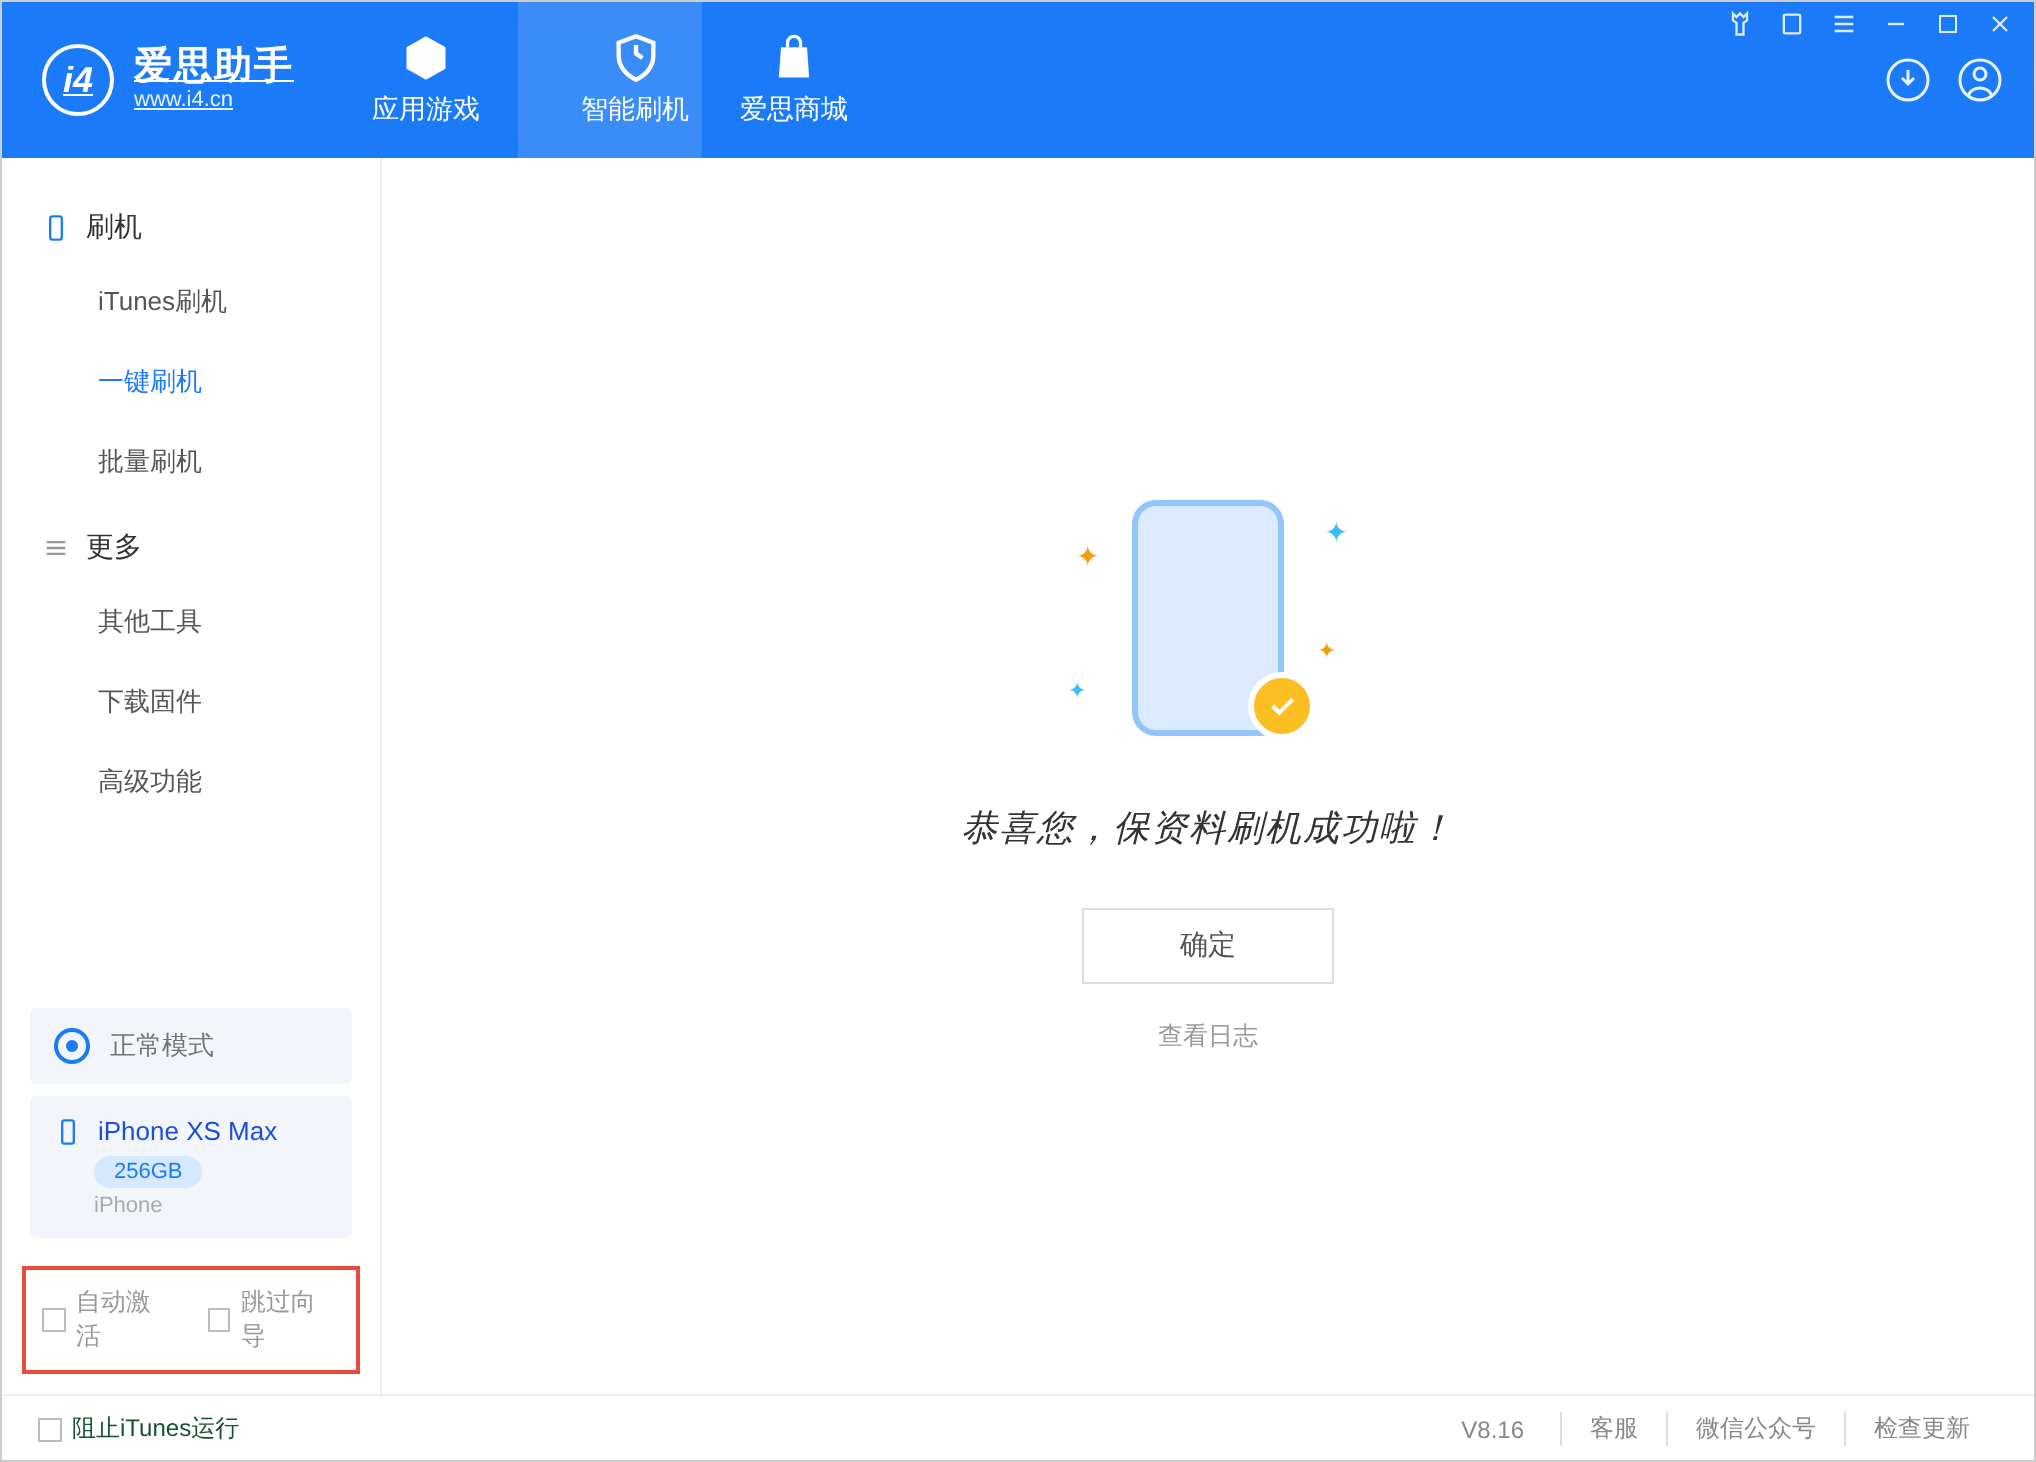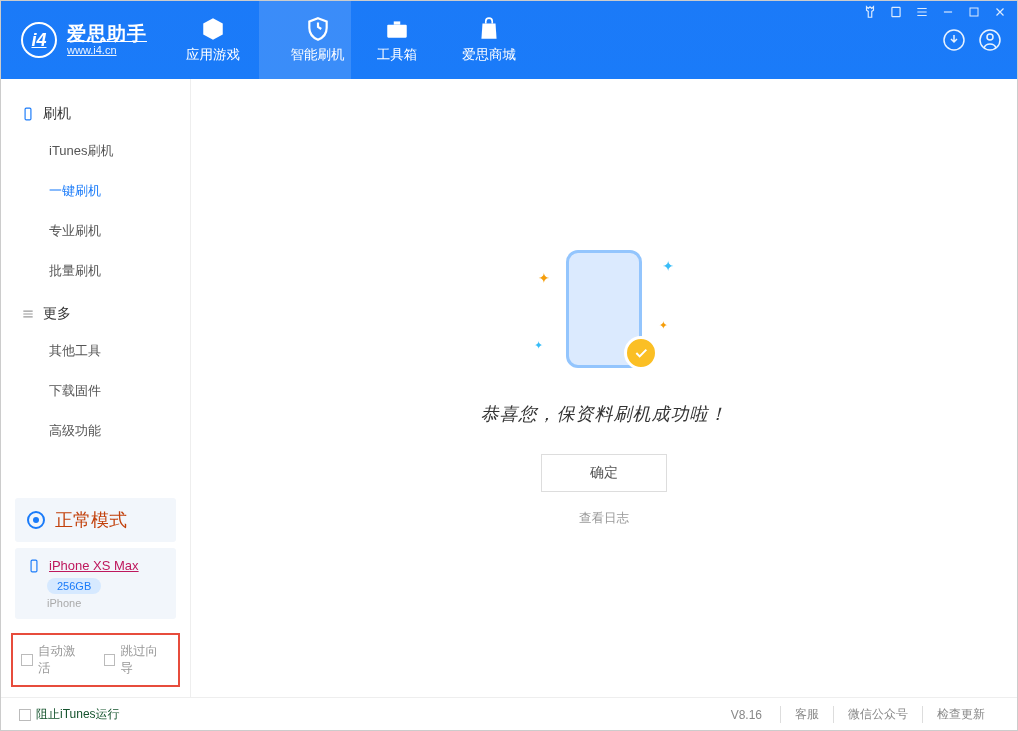--- a/index.html
+++ b/index.html
@@ -23,26 +23,26 @@
 .win-ctrl { cursor: pointer; width: 16px; height: 16px; display: flex; align-items: center; justify-content: center; opacity: 0.85; }
 
 .body-area { display: flex; height: 618px; }
 .sidebar { width: 190px; border-right: 1px solid #eee; padding-top: 18px; display: flex; flex-direction: column; }
 .side-group { padding: 0 0 6px 0; }
 .side-header { display: flex; align-items: center; gap: 8px; padding: 8px 20px; font-size: 14px; color: #333; font-weight: 500; }
 .side-header svg { width: 14px; height: 14px; }
 .side-item { padding: 11px 20px 11px 48px; font-size: 13px; color: #555; cursor: pointer; }
 .side-item.active { color: #1a7bf9; }
 .side-spacer { flex: 1; }
-.mode-box { margin: 6px 14px; background: #f2f6fb; border-radius: 3px; padding: 10px 12px; display: flex; align-items: center; gap: 10px; font-size: 18px; color: #c2410c; }
+.mode-box { margin: 6px 14px; background: #f2f6fb; border-radius: 3px; padding: 10px 12px; display: flex; align-items: center; gap: 10px; font-size: 13px; color: #737373; }
 .mode-box .micon { width: 18px; height: 18px; border: 2px solid #1a7bf9; border-radius: 50%; position: relative; }
 .mode-box .micon::after { content: ""; position: absolute; width: 6px; height: 6px; background: #1a7bf9; border-radius: 50%; top: 4px; left: 4px; }
 .device-box { margin: 0 14px 10px; background: #f2f6fb; border-radius: 3px; padding: 10px 12px; font-size: 13px; }
 .device-box .drow { display: flex; align-items: center; gap: 8px; }
-.device-box .dname { color: #be185d; font-weight: 500; text-decoration: underline; }
+.device-box .dname { color: #1d4ed8; font-weight: 500; }
 .device-box .badge { display: inline-block; margin-top: 5px; background: #d6e9ff; color: #1a7bf9; font-size: 11px; padding: 2px 10px; border-radius: 10px; margin-left: 20px; }
 .device-box .dtype { color: #aaa; font-size: 11px; margin-left: 20px; margin-top: 3px; }
 .bottom-opts { margin: 4px 10px 10px; border: 2px solid #e74c3c; padding: 8px 8px; display: flex; gap: 16px; font-size: 12.5px; color: #999; }
 .chk { display: flex; align-items: center; gap: 5px; cursor: pointer; }
 .chk .box { width: 12px; height: 12px; border: 1px solid #bbb; }
 
 .main { flex: 1; display: flex; flex-direction: column; align-items: center; justify-content: center; }
 .success-illus { position: relative; width: 160px; height: 130px; margin-bottom: 22px; }
 .phone { position: absolute; left: 50%; top: 0; transform: translateX(-50%); width: 76px; height: 118px; background: #dbeafe; border: 3px solid #93c5fd; border-radius: 12px; }
 .check-circ { position: absolute; right: 26px; bottom: 10px; width: 34px; height: 34px; background: #fbbf24; border: 3px solid #fff; border-radius: 50%; display: flex; align-items: center; justify-content: center; }
@@ -120,29 +120,20 @@
           <svg viewBox="0 0 24 24" fill="none" stroke="#fff" stroke-width="2">
             <path d="M12 2l8 3v6c0 5-3.5 9-8 11-4.5-2-8-6-8-11V5z"></path>
             <path d="M12 6v4l3 2" stroke="#fff"></path>
           </svg>
         </span>
       <span>智能刷机</span>
     </div>
     <div class="nav-tab">
       <span class="icon">
           <svg viewBox="0 0 24 24" fill="#fff">
-            <rect x="3" y="8" width="18" height="12" rx="1"></rect>
-            <path d="M9 8V5h6v3"></path>
-          </svg>
-        </span>
-      <span>工具箱</span>
-    </div>
-    <div class="nav-tab">
-      <span class="icon">
-          <svg viewBox="0 0 24 24" fill="#fff">
             <path d="M6 7h12l1 14H5z"></path>
             <path d="M9 7V5a3 3 0 016 0v2" fill="none" stroke="#fff" stroke-width="1.5"></path>
           </svg>
         </span>
       <span>爱思商城</span>
     </div>
   </div>
   <div class="header-spacer"></div>
   <div class="header-ctrls">
     <div class="hdr-icon">
@@ -165,21 +156,20 @@
   <div class="sidebar">
     <div class="side-group">
       <div class="side-header">
         <svg viewBox="0 0 24 24" fill="none" stroke="#1a7bf9" stroke-width="2">
             <rect x="7" y="2" width="10" height="20" rx="2"></rect>
           </svg>
         <span>刷机</span>
       </div>
       <div class="side-item">iTunes刷机</div>
       <div class="side-item active">一键刷机</div>
-      <div class="side-item">专业刷机</div>
       <div class="side-item">批量刷机</div>
     </div>
     <div class="side-group">
       <div class="side-header">
         <svg viewBox="0 0 24 24" fill="none" stroke="#999" stroke-width="2">
             <path d="M4 7h16M4 12h16M4 17h16"></path>
           </svg>
         <span>更多</span>
       </div>
       <div class="side-item">其他工具</div>

